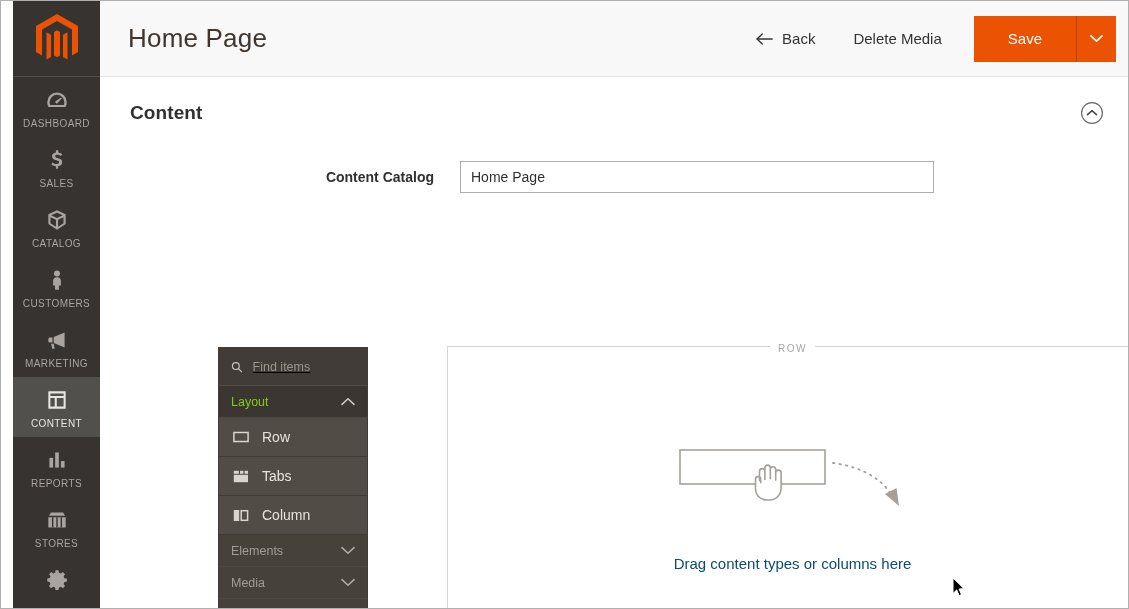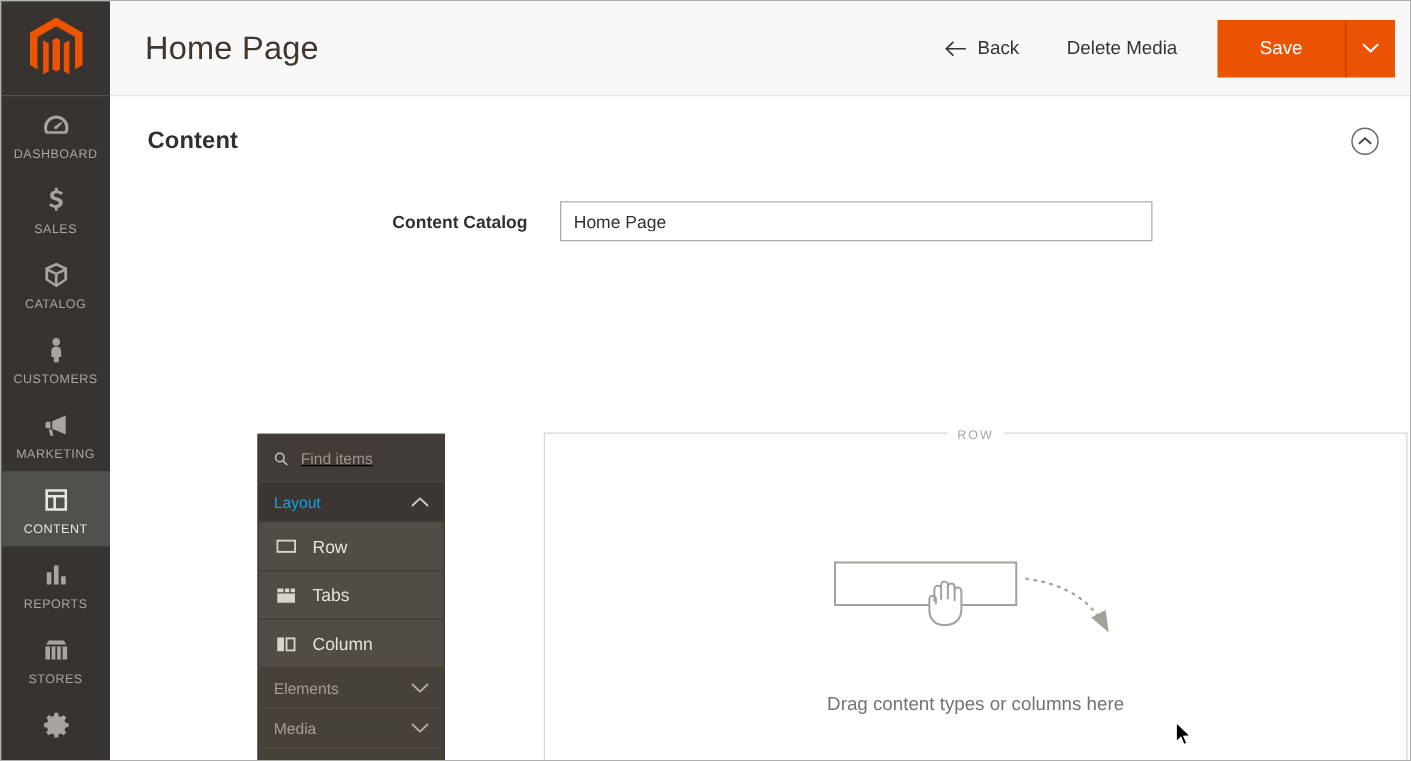--- a/index.html
+++ b/index.html
@@ -19,20 +19,21 @@
 
   
   .sidebar {
     width: 87px;
     background: #373330;
     flex: 0 0 87px;
     display: flex;
     flex-direction: column;
     align-items: center;
     overflow: hidden;
+    margin-left: 12px;
   }
   .logo-wrap {
     height: 76px;
     width: 100%;
     display: flex;
     align-items: center;
     justify-content: center;
     border-bottom: 1px solid #55504b;
   }
   .logo-hex { display:block; }
@@ -177,21 +178,21 @@
     color: #c7c2bd; font-size: 12.5px;
     font-family: inherit;
     width: 100%;
   }
   .pb-search-input::placeholder { color: #9c958e; }
 
   .pb-group-head {
     display: flex; align-items: center;
     height: 32px;
     padding: 0 12px;
-    color: #0ea5e9;
+    color: #84cc16;
     font-size: 12.5px;
     border-bottom: 1px solid #4d4842;
     background: #3b3632;
     cursor: pointer;
   }
   .pb-group-head.collapsed { color: #a39c95; background: #474239; }
   .pb-group-head .chev { margin-left: auto; width: 14px; height: 9px; display:block; }
 
   .pb-item {
     display: flex; align-items: center;
@@ -231,21 +232,21 @@
     position: absolute;
     inset: 0;
     display: flex;
     flex-direction: column;
     align-items: center;
     justify-content: center;
     gap: 0;
   }
   .drag-illustration { display: block; }
   .drop-text {
-    color: #737373;
+    color: #0c4a6e;
     font-size: 15px;
     margin-top: 25px;
   }
 
   .cursor-arrow {
     position: absolute;
     left: 852px; top: 500px;
     width: 14px; height: 20px;
     pointer-events: none;
   }

